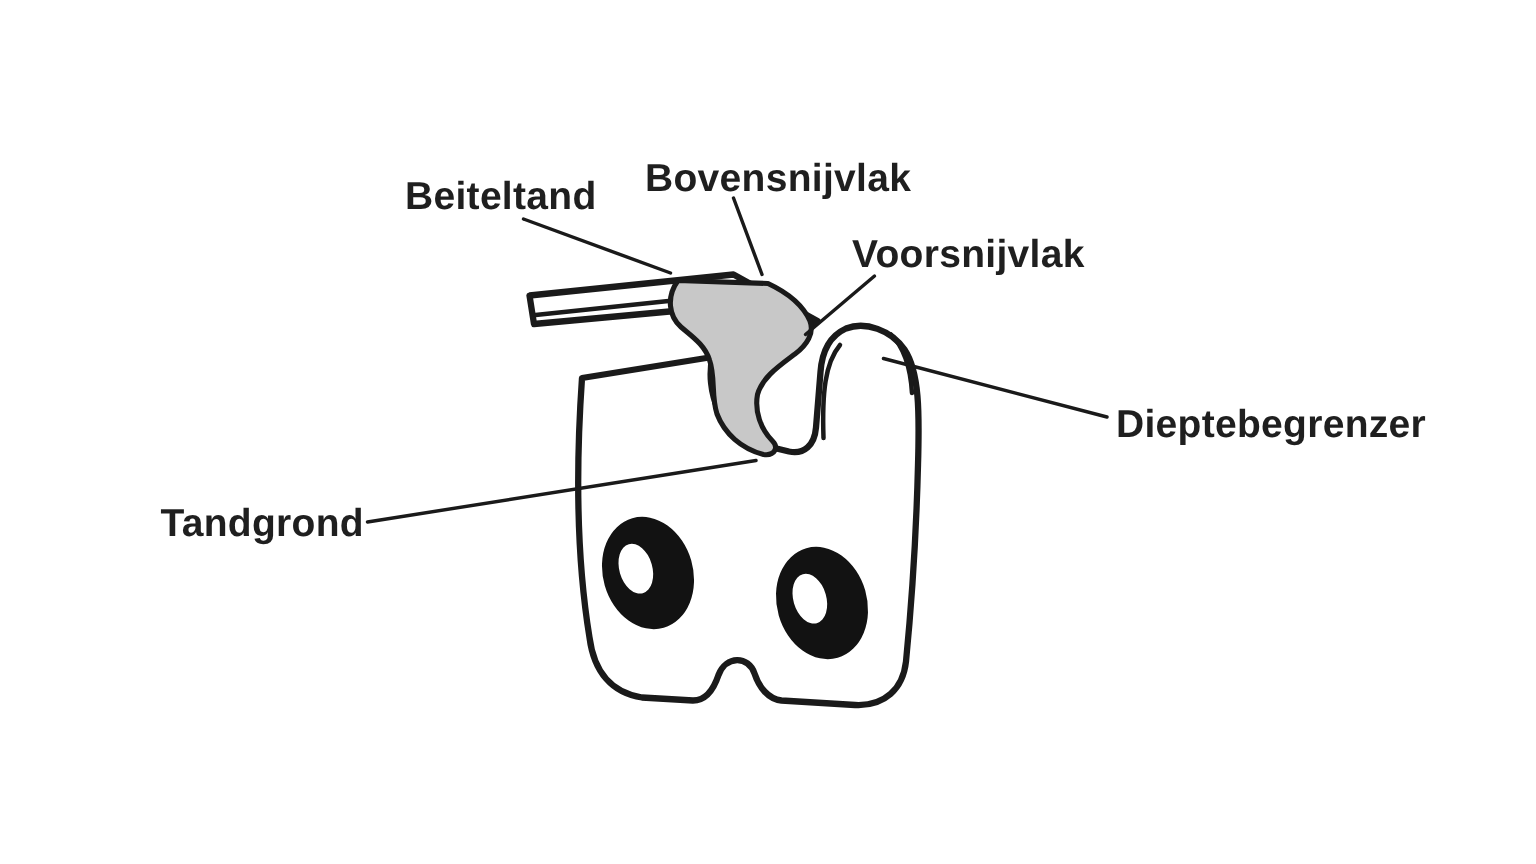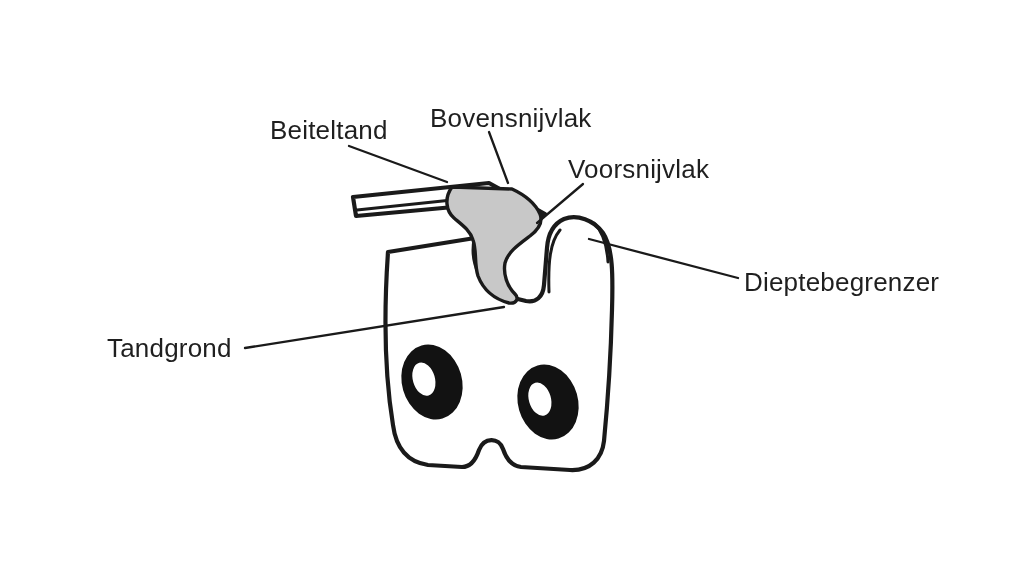--- a/index.html
+++ b/index.html
@@ -2,20 +2,21 @@
 <html><head>
 <meta charset="utf-8">
 <style>
   html,body{margin:0;padding:0;background:#ffffff;}
   #stage{
     position:relative;
     width:1024px;height:576px;
     background:#ffffff;
     overflow:hidden;
     font-family:"Liberation Sans", sans-serif;
+    font-weight:bold;
   }
   svg{display:block;}
   .outline{fill:#ffffff;stroke:#1a1a1a;stroke-width:4.2;stroke-linejoin:round;stroke-linecap:round;}
   .thin{fill:none;stroke:#1a1a1a;stroke-width:3;stroke-linecap:round;}
   .shade{stroke:#1a1a1a;stroke-width:3.4;stroke-linejoin:round;}
   .leader{stroke:#1a1a1a;stroke-width:2.3;stroke-linecap:round;}
   .lbl{
     fill:#1f1f1f;
     font-family:"Liberation Sans", sans-serif;
     font-size:26px;

